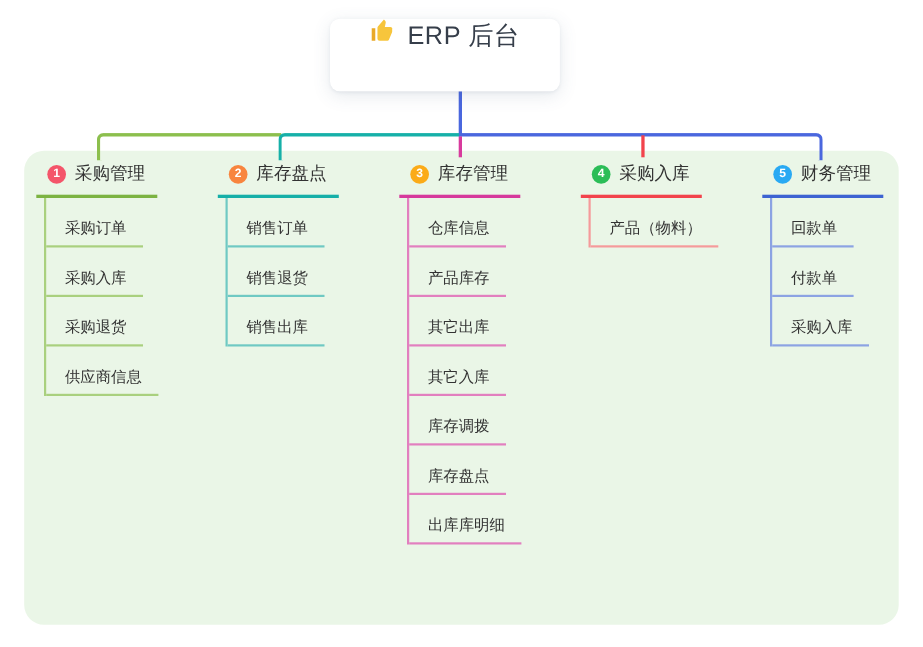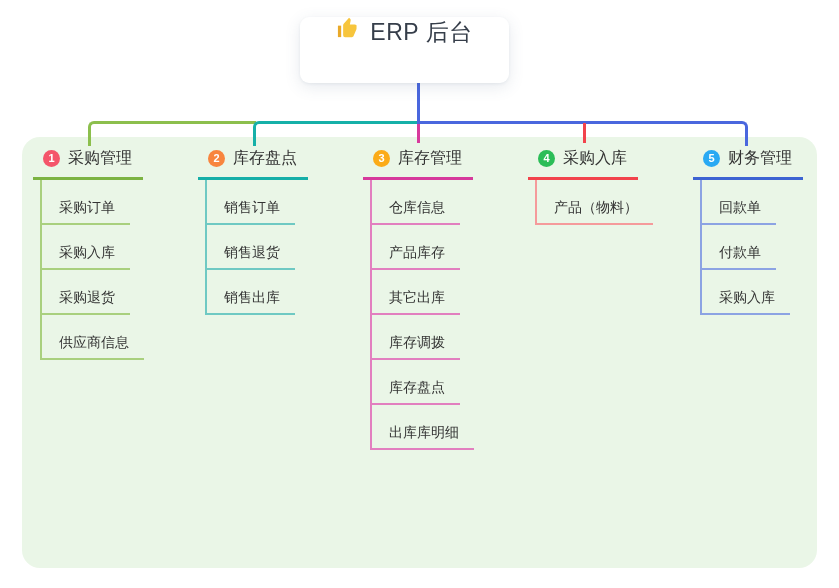--- a/index.html
+++ b/index.html
@@ -98,20 +98,23 @@
           <div class="row">
             <div class="kid" style="border-bottom-color: rgb(226, 127, 191);">仓库信息</div>
           </div>
           <div class="row">
             <div class="kid" style="border-bottom-color: rgb(226, 127, 191);">产品库存</div>
           </div>
           <div class="row">
             <div class="kid" style="border-bottom-color: rgb(226, 127, 191);">其它出库</div>
           </div>
           <div class="row">
+            <div class="kid" style="border-bottom-color: rgb(226, 127, 191);">其它入库</div>
+          </div>
+          <div class="row">
             <div class="kid" style="border-bottom-color: rgb(226, 127, 191);">库存调拨</div>
           </div>
           <div class="row">
             <div class="kid" style="border-bottom-color: rgb(226, 127, 191);">库存盘点</div>
           </div>
           <div class="row">
             <div class="kid" style="border-bottom-color: rgb(226, 127, 191);">出库库明细</div>
           </div>
         </div>
       </div>

